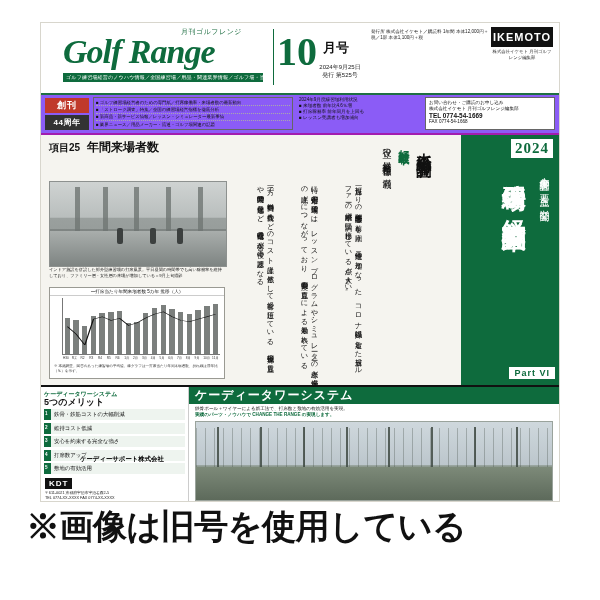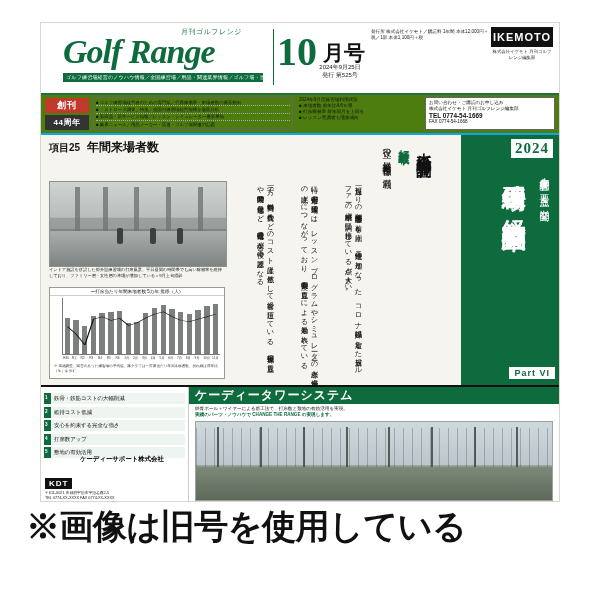--- a/index.html
+++ b/index.html
@@ -43,21 +43,21 @@
     line-height:38px;
   }
   .mast-num{
     position:absolute;left:236px;top:8px;
     font-size:40px;font-weight:bold;color:#0e6b3d;
     font-family:"Liberation Serif", serif;
     line-height:42px;
   }
   .mast-num-suffix{
     position:absolute;left:282px;top:16px;
-    font-size:21px;font-weight:bold;color:#111;
+    font-size:13px;font-weight:bold;color:#111;
   }
   .mast-date{
     position:absolute;left:278px;top:40px;
     font-size:6px;color:#222;text-align:center;width:42px;
     line-height:8px;
   }
   .mast-rule{
     position:absolute;left:232px;top:6px;width:1px;height:56px;
     background:#0e6b3d;
   }
@@ -77,22 +77,22 @@
     width:62px;height:20px;background:#111;color:#fff;
     font-size:11px;font-weight:bold;letter-spacing:1px;
     text-align:center;line-height:20px;
   }
   .logo-sub{
     position:absolute;right:6px;top:26px;width:62px;
     font-size:4.4px;line-height:6px;color:#222;text-align:center;
   }
   
   .infoband{
-    position:relative;height:38px;background:#4d7c0f;
-    border-bottom:2px solid #0ea5e9;
+    position:relative;height:38px;background:#8b5cf6;
+    border-bottom:2px solid #a21caf;
   }
   .badge-red{
     position:absolute;left:4px;top:3px;width:44px;height:15px;
     background:#c0392b;color:#fff;font-size:9px;font-weight:bold;
     text-align:center;line-height:15px;letter-spacing:1px;
   }
   .badge-dark{
     position:absolute;left:4px;top:20px;width:44px;height:15px;
     background:#333;color:#fff;font-size:8px;font-weight:bold;
     text-align:center;line-height:15px;letter-spacing:.5px;
@@ -447,20 +447,24 @@
         <div class="vp-year">2024</div>
         <div class="vp-main">練習場の経営調査結果</div>
         <div class="vp-sub1">今年度調査の要点を一挙公開</div>
         <div class="vp-part">Part VI</div>
       </div>
     </div>
 
     <div class="ad">
 
       <div class="ad-left">
+        <div class="ad-left-title">
+          <span>ケーディータワーシステム</span>
+          <b>5つのメリット</b>
+        </div>
         <div class="merit">
             <div class="merit-item">
               <span class="n">1</span>
               <span>鉄骨・鉄筋コストの大幅削減</span>
             </div>
             <div class="merit-item">
               <span class="n">2</span>
               <span>維持コスト低減</span>
             </div>
             <div class="merit-item">

